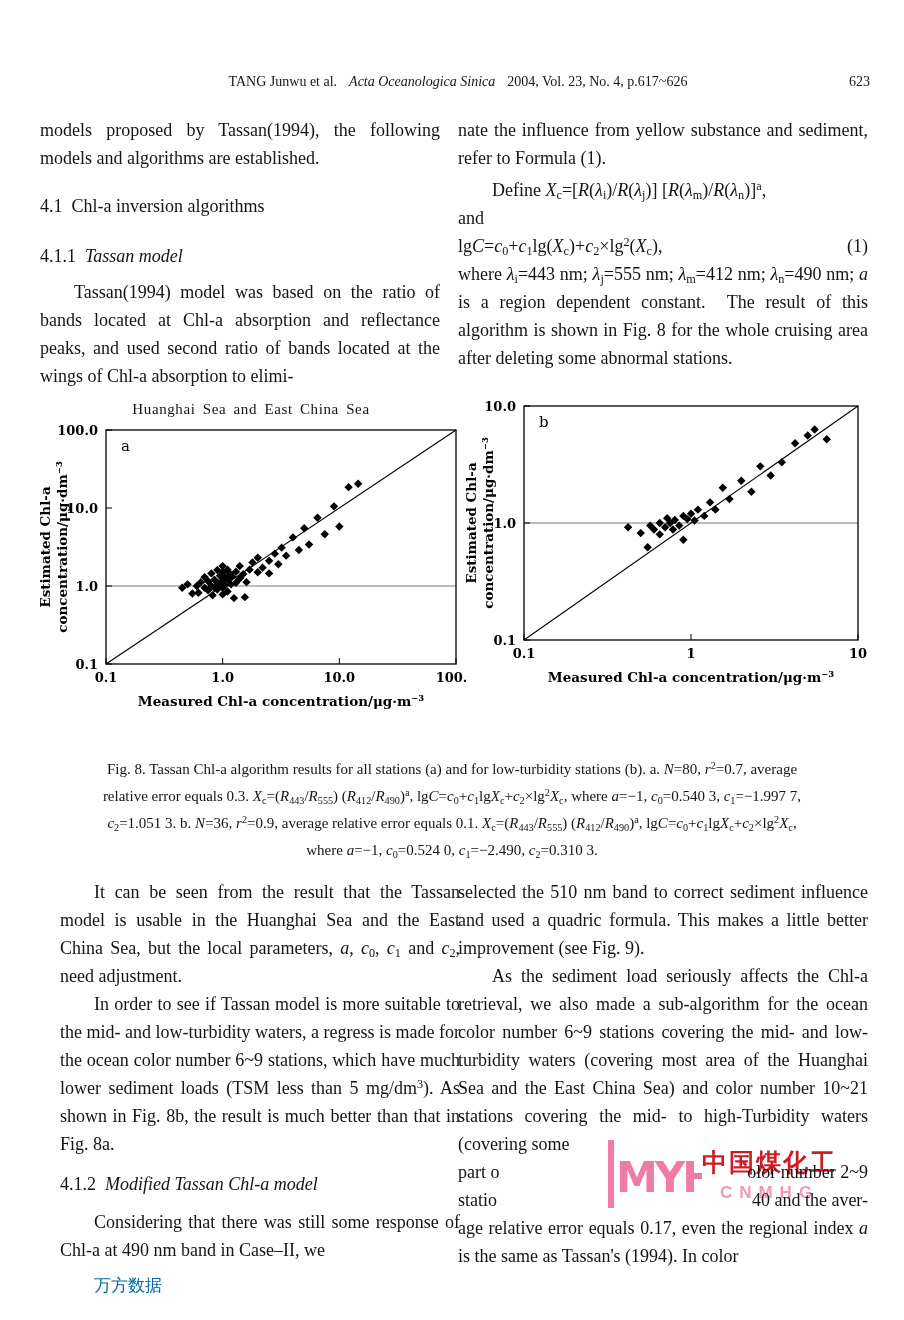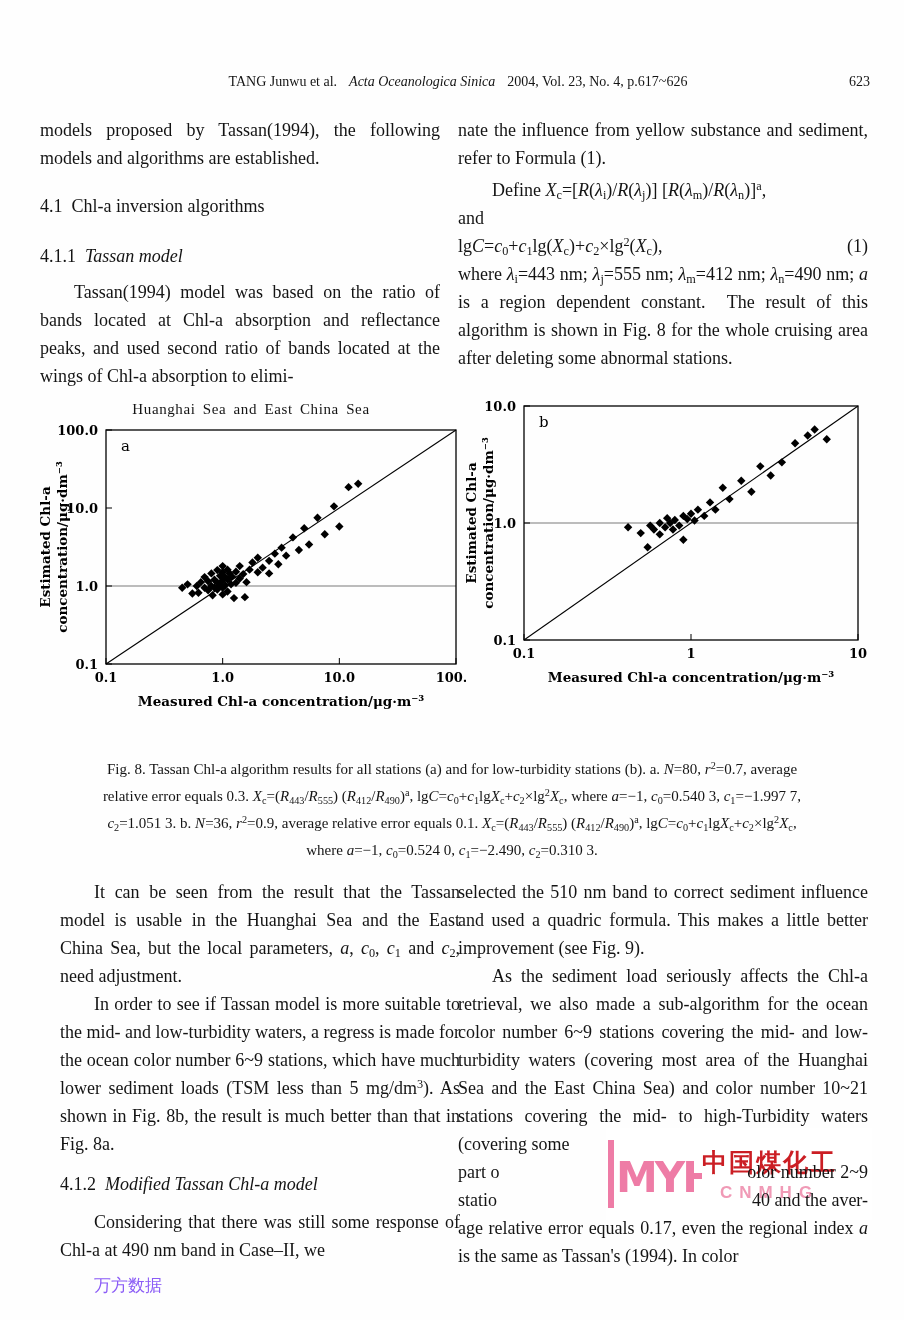--- a/index.html
+++ b/index.html
@@ -47,21 +47,21 @@
   .split-line { display:flex; justify-content:space-between; height:28px; position:relative; z-index:3; }
   
   .watermark { position:absolute; left:606px; top:1128px; width:266px; height:92px;
                background:#fff; display:flex; align-items:center; z-index:2; }
   .wm-text { display:flex; flex-direction:column; align-items:center; gap:4px; }
   .wm-cn { color:#cb1e24; font-size:25px; letter-spacing:2px; font-weight:bold;
            font-family:"Liberation Serif",serif; }
   .wm-en { color:#f09ab6; font-size:17px; letter-spacing:7px; font-weight:bold;
            font-family:"Liberation Sans",sans-serif; }
   
-  .footer-mark { position:absolute; left:94px; top:1274px; font-size:17px; color:#8b5cf6; }
+  .footer-mark { position:absolute; left:94px; top:1274px; font-size:17px; color:#0369a1; }
 </style>
 </head>
 <body>
 
 <div class="page">
 
   <div class="header">
     <div class="header-center">
       <span class="seg">TANG Junwu et al.</span><span class="seg it">Acta Oceanologica Sinica</span><span class="seg">2004, Vol. 23, No. 4, p.617~626</span>
     </div>

